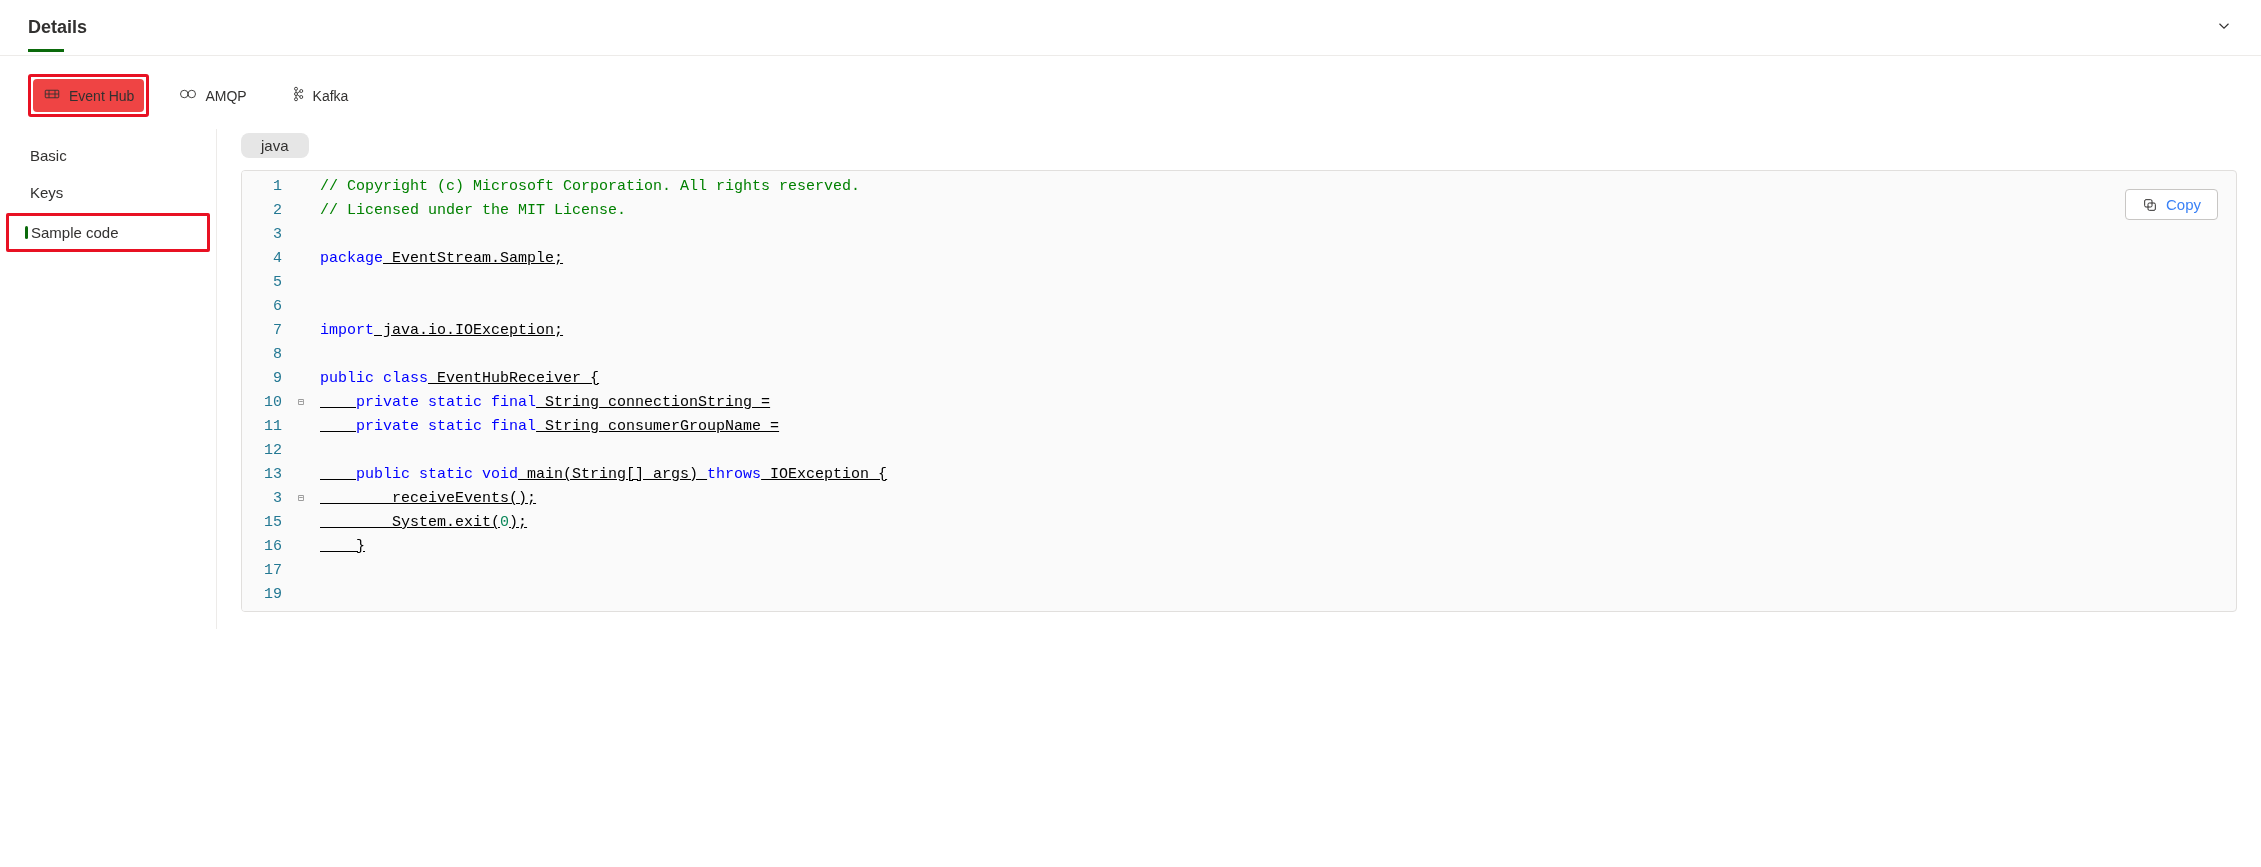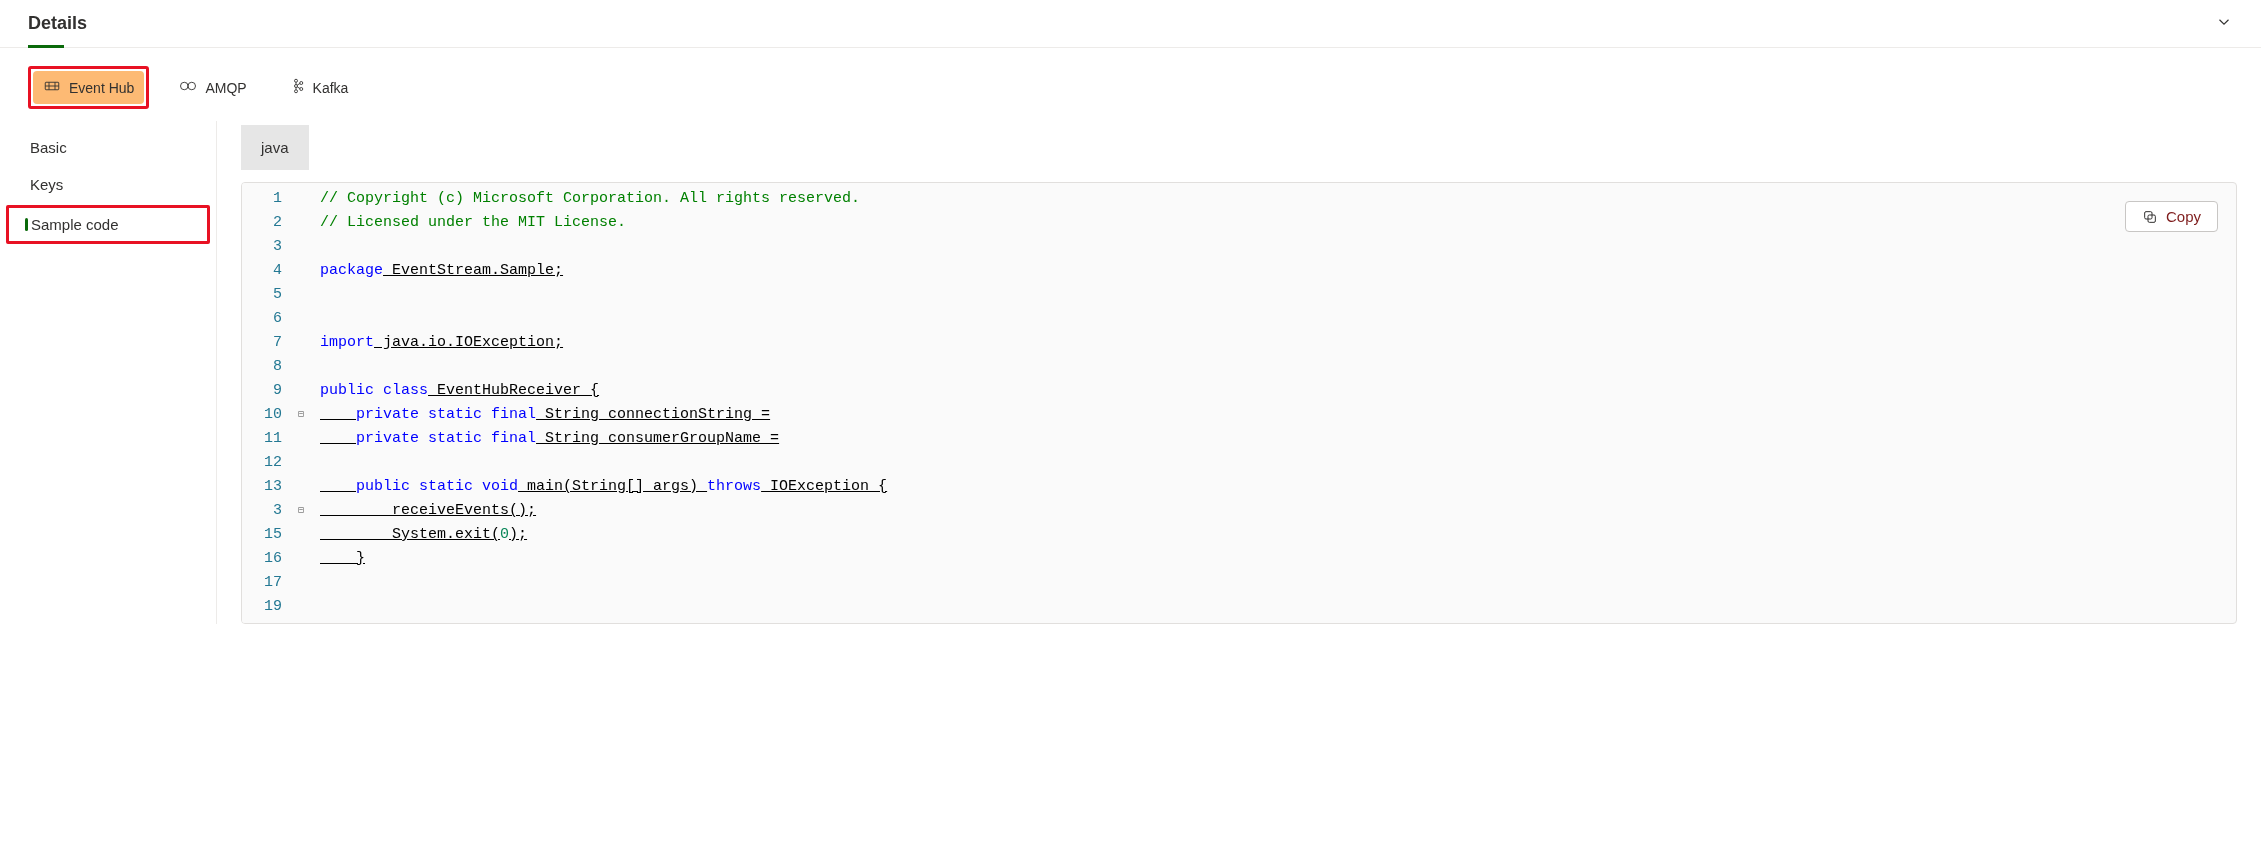--- a/index.html
+++ b/index.html
@@ -7,21 +7,21 @@
       font-family: "Segoe UI", -apple-system, BlinkMacSystemFont, sans-serif;
       background: #ffffff;
       color: #323130;
     }
     .header {
       display: flex;
       align-items: center;
       justify-content: space-between;
       padding: 0 28px;
       border-bottom: 1px solid #edebe9;
-      height: 48px;
+      height: 56px;
     }
     .header-title {
       font-size: 18px;
       font-weight: 600;
       color: #323130;
       position: relative;
       padding-bottom: 14px;
       padding-top: 14px;
     }
     .header-title::after {
@@ -52,21 +52,21 @@
       gap: 8px;
       background: transparent;
       border: none;
       font-size: 14px;
       color: #323130;
       cursor: pointer;
       padding: 6px 10px;
       border-radius: 4px;
     }
     .protocol-btn.active {
-      background: #fdba74;
+      background: #ef4444;
     }
     .protocol-icon svg {
       width: 18px;
       height: 18px;
       stroke: #323130;
       stroke-width: 1.2;
       fill: none;
     }
     .highlight-red {
       border: 3px solid #e81123;
@@ -112,22 +112,22 @@
       border-radius: 16px;
     }
     .content {
       flex: 1;
       padding: 8px 24px 0 24px;
       min-width: 0;
     }
     .lang-pill {
       display: inline-block;
       background: #e6e6e6;
-      padding: 14px 20px;
-      border-radius: 0;
+      padding: 4px 20px;
+      border-radius: 8px;
       font-size: 15px;
       margin-bottom: 12px;
       color: #323130;
     }
     .code-container {
       position: relative;
       border: 1px solid #e1dfdd;
       border-radius: 4px;
       background: #fafafa;
       overflow: hidden;
@@ -138,21 +138,21 @@
       right: 18px;
       display: inline-flex;
       align-items: center;
       gap: 8px;
       border: 1px solid #c8c6c4;
       background: #ffffff;
       padding: 6px 16px;
       border-radius: 4px;
       font-size: 15px;
       cursor: pointer;
-      color: #7f1d1d;
+      color: #3b82f6;
     }
     .copy-btn svg {
       width: 16px;
       height: 16px;
       stroke: #323130;
       stroke-width: 1.5;
       fill: none;
     }
     .code-view {
       display: flex;

